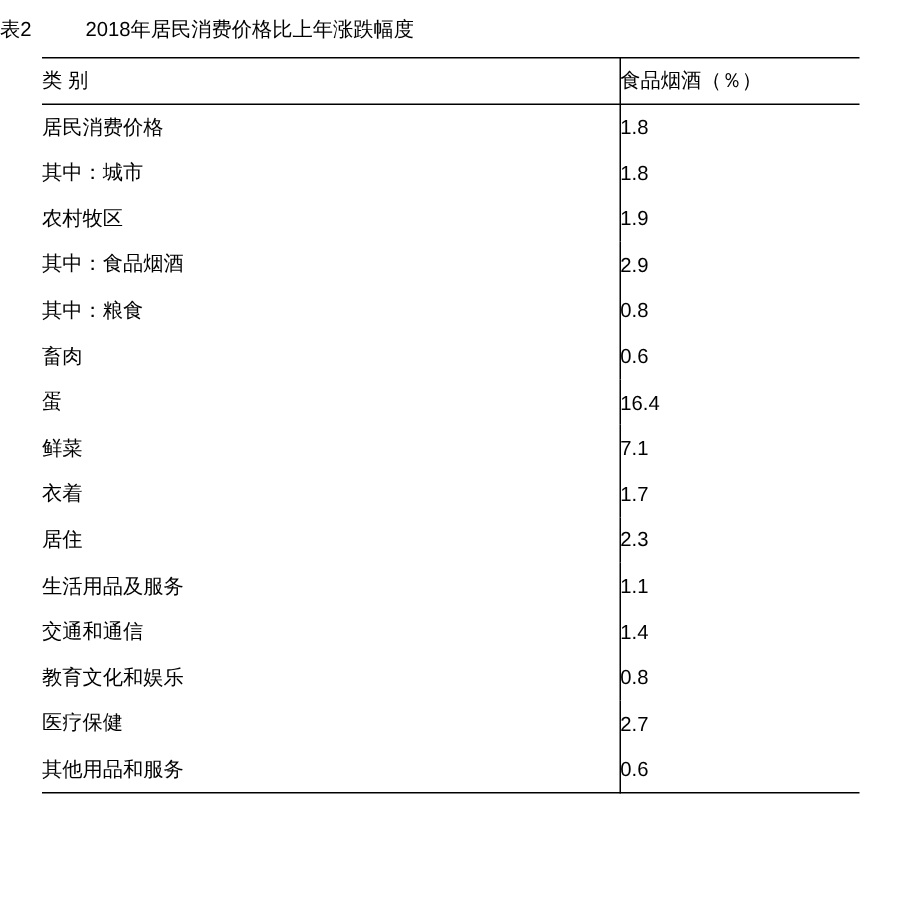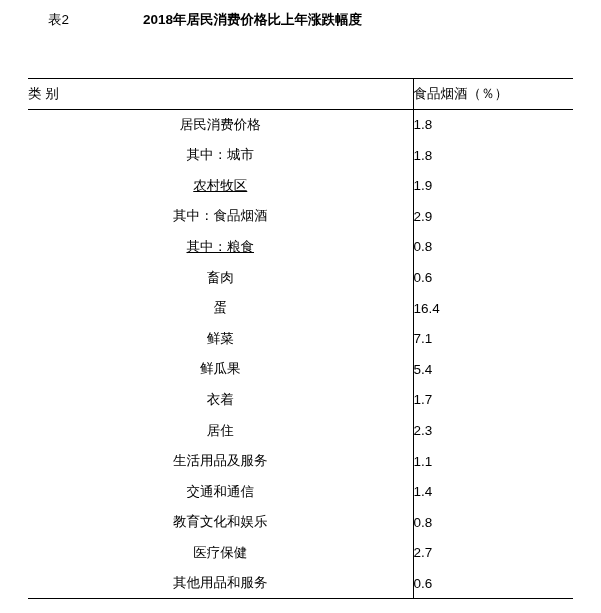--- a/index.html
+++ b/index.html
@@ -21,36 +21,33 @@
     box-sizing: border-box;
   }
   .caption {
     display: flex;
     align-items: baseline;
     padding: 12px 0 10px 0;
     font-size: 13.5px;
     line-height: 1.2;
   }
   .caption-label {
-    margin-left: 48px;
     white-space: nowrap;
     text-align: right;
   }
   .caption-title {
-    margin-left: 74px;
+    margin-left: 36px;
     white-space: nowrap;
-    font-weight: bold;
   }
   table.data {
     border-collapse: collapse;
     width: 545px;
     margin-left: 28px;
     table-layout: fixed;
     font-size: 13.5px;
-    margin-top: 40px;
   }
   table.data th,
   table.data td {
     padding: 0;
     margin: 0;
     font-weight: normal;
     text-align: left;
     vertical-align: middle;
     height: 30.6px;
     box-sizing: border-box;
@@ -60,33 +57,32 @@
 
   thead th {
     border-top: 1.4px solid #000;
     border-bottom: 1px solid #000;
   }
   thead th.col-name {
     border-right: 1px solid #000;
   }
   tbody td.col-name {
     border-right: 1px solid #000;
-    text-align: center;
   }
   tbody tr:last-child td {
     border-bottom: 1.4px solid #000;
   }
   .cellpad-head-name { padding-left: 20px; }
   .cellpad-head-val  { padding-left: 22px; }
   .cellpad-val       { padding-left: 22px; }
 
   
   .lvl0 { padding-left: 20px; }
   .lvl1 { padding-left: 48px; }
-  .lvl2 { padding-left: 82px; text-decoration: underline; }
+  .lvl2 { padding-left: 82px; }
   .lvl3 { padding-left: 92px; }
   .lvl1b { padding-left: 62px; }
 </style>
 </head>
 <body>
 
 <div class="page">
 
   <div class="caption">
     <span class="caption-label">表2</span>
@@ -131,24 +127,20 @@
         </tr>
         <tr>
           <td class="col-name lvl3">蛋</td>
           <td class="col-val cellpad-val">16.4</td>
         </tr>
         <tr>
           <td class="col-name lvl3">鲜菜</td>
           <td class="col-val cellpad-val">7.1</td>
         </tr>
         <tr>
-          <td class="col-name lvl3">鲜瓜果</td>
-          <td class="col-val cellpad-val">5.4</td>
-        </tr>
-        <tr>
           <td class="col-name lvl1b">衣着</td>
           <td class="col-val cellpad-val">1.7</td>
         </tr>
         <tr>
           <td class="col-name lvl1b">居住</td>
           <td class="col-val cellpad-val">2.3</td>
         </tr>
         <tr>
           <td class="col-name lvl1b">生活用品及服务</td>
           <td class="col-val cellpad-val">1.1</td>

